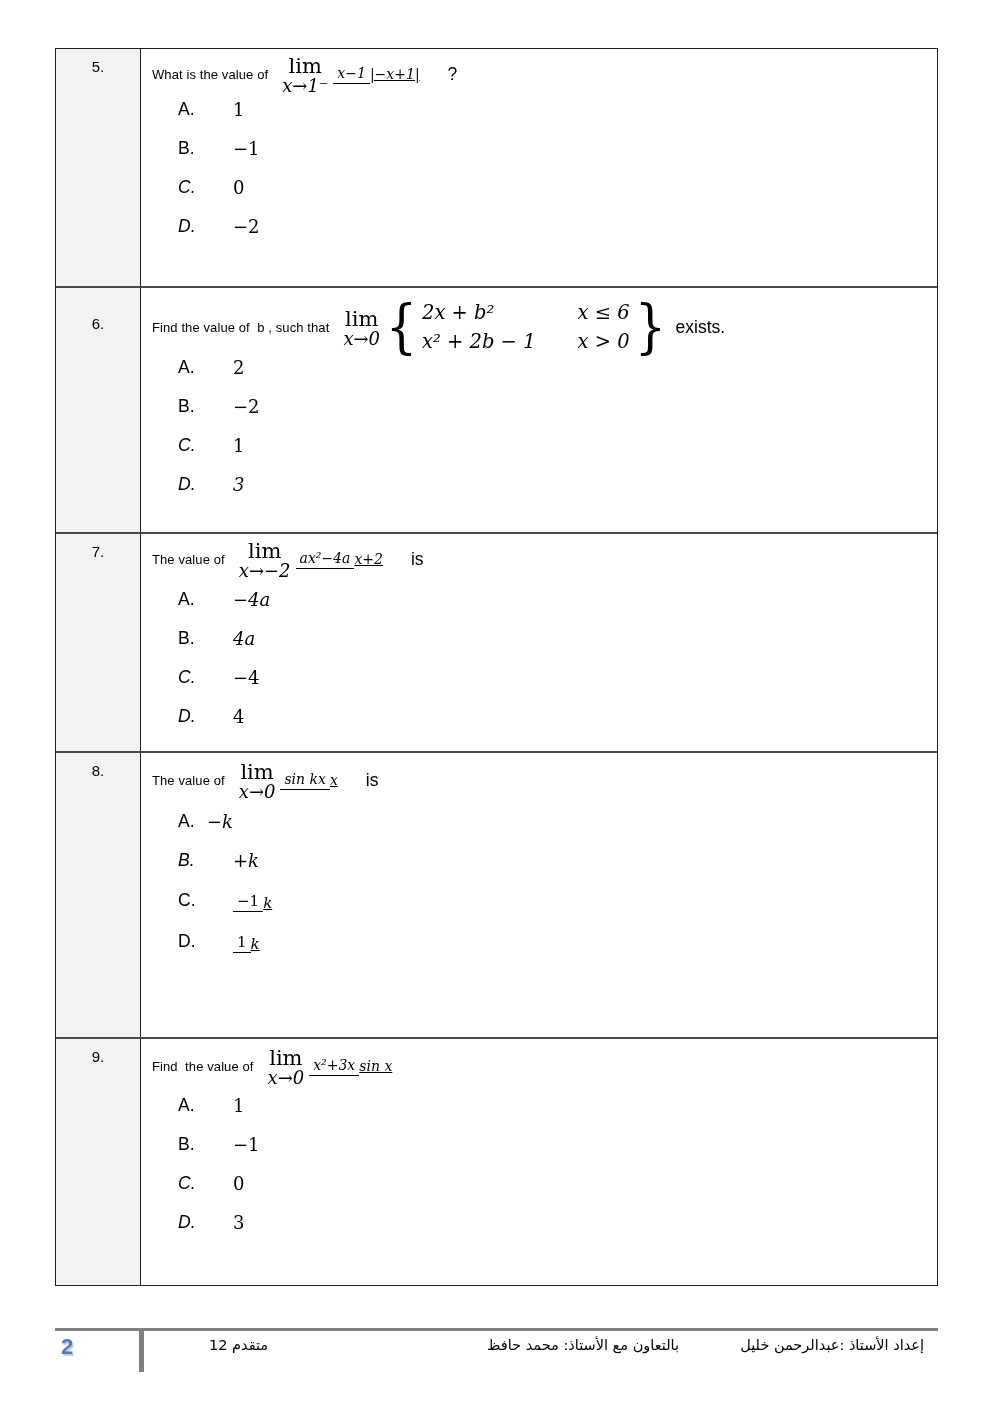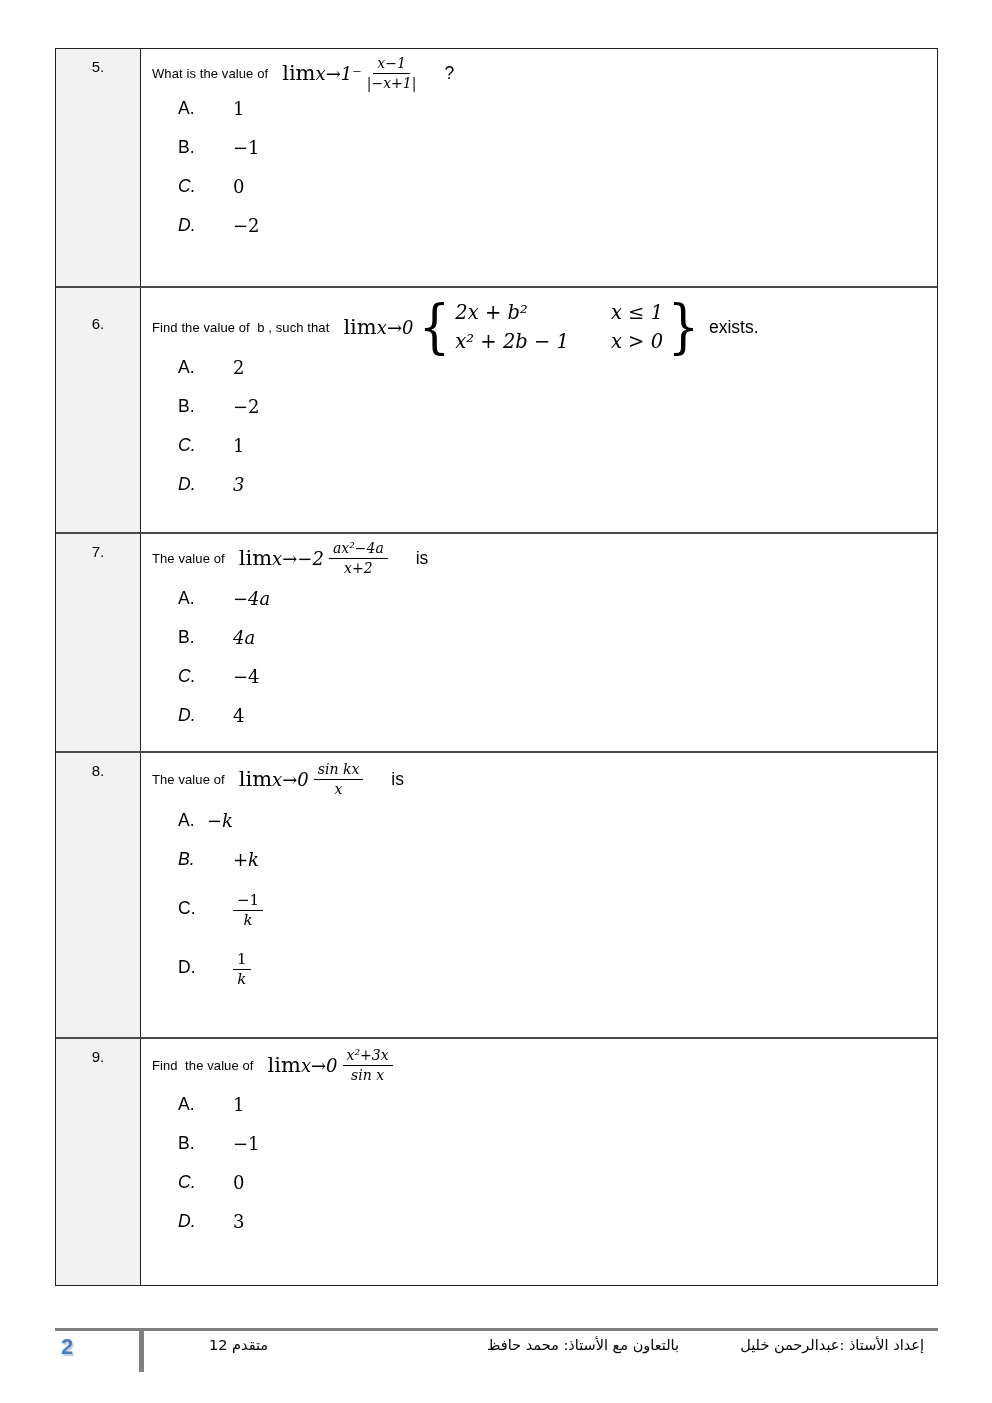--- a/index.html
+++ b/index.html
@@ -40,28 +40,28 @@
   .r6 .qcell { padding-top: 10px; }
   .r8 .qcell, .r9 .qcell { padding-top: 8px; }
 
   .qline { display: flex; align-items: center; }
   .qtext { font-size: 13px; white-space: pre-wrap; letter-spacing: 0.1px; }
   .qsuffix { font-size: 17.5px; margin-left: 28px; }
   .qsuffix.close { margin-left: 7px; }
 
   
   .math { display: inline-flex; align-items: center; margin-left: 14px; }
-  .limblk { display: inline-flex; flex-direction: row; align-items: center; font-family: "DejaVu Serif", serif; }
+  .limblk { display: inline-flex; flex-direction: column; align-items: center; font-family: "DejaVu Serif", serif; }
   .limword { font-size: 21px; line-height: 23px; }
   .limsub  { font-size: 18px; line-height: 15px; font-style: italic; }
-  .frac { display: inline-flex; flex-direction: column; align-items: center;
+  .frac { display: inline-flex; flex-direction: row; align-items: center;
           font-family: "DejaVu Serif", serif; font-style: italic;
           font-size: 14px; margin-left: 5px; }
   .fnum { padding: 0 4px 1px; border-bottom: 1.4px solid #000; line-height: 17px; }
-  .fden { padding-top: 1px; line-height: 17px; }
+  .fden { padding-top: 1px; line-height: 17px; text-decoration: underline; }
 
   
   .brace { font-family: "DejaVu Serif", serif; font-size: 58px; line-height: 58px;
            font-weight: 400; transform: scaleX(0.85); }
   .lbrace { margin-left: 3px; }
   .casegrid { display: grid; grid-template-columns: auto auto; column-gap: 42px;
               font-family: "DejaVu Serif", serif; font-style: italic;
               font-size: 19.5px; line-height: 29px; padding: 0 2px; }
   .ccond { text-align: left; }
 
@@ -140,21 +140,21 @@
       <div class="qline">
         <span class="qtext">Find the value of  b , such that</span>
         <span class="math">
           <span class="limblk">
             <span class="limword">lim</span>
             <span class="limsub">x→0</span>
           </span>
           <span class="brace lbrace">{</span>
           <span class="casegrid">
             <span class="cexpr">2x + b²</span>
-            <span class="ccond">x ≤ 1</span>
+            <span class="ccond">x ≤ 6</span>
             <span class="cexpr">x² + 2b − 1</span>
             <span class="ccond">x &gt; 0</span>
           </span>
           <span class="brace">}</span>
         </span>
         <span class="qsuffix close">exists.</span>
       </div>
       <div class="opts">
         <div class="opt">
           <span class="olet">A.</span>

